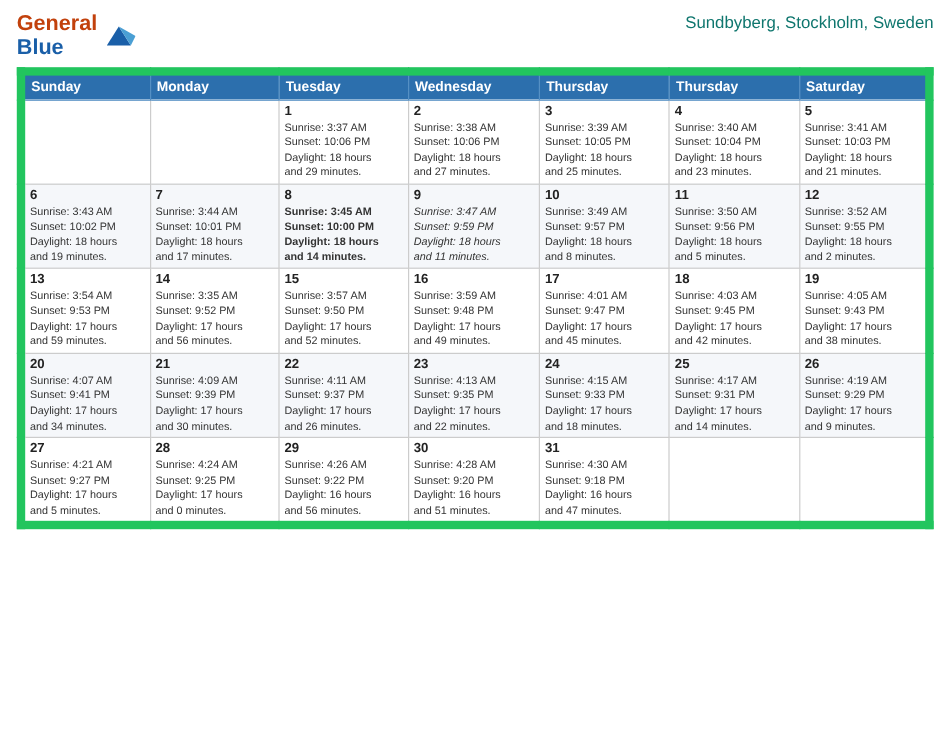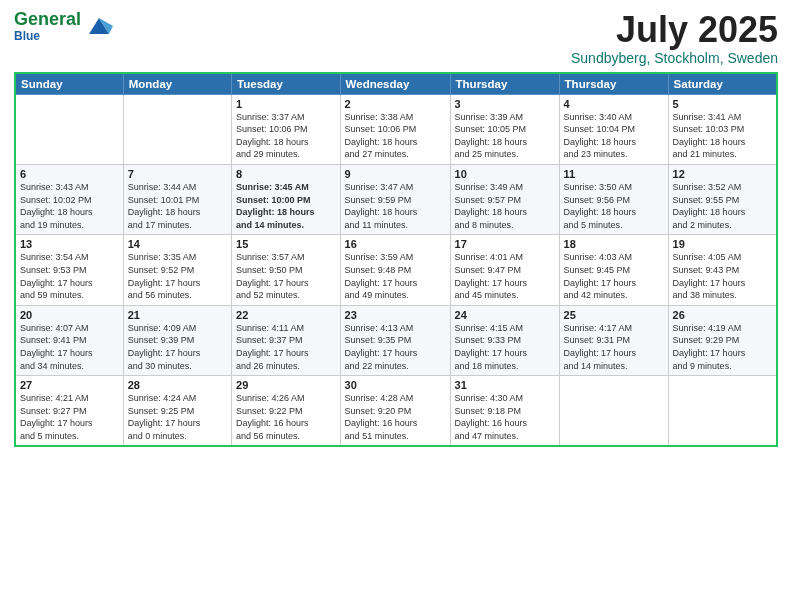--- a/index.html
+++ b/index.html
@@ -27,24 +27,24 @@
       align-items: center;
     }
     .logo-text {
       display: flex;
       flex-direction: column;
       line-height: 1.1;
     }
     .logo-general {
       font-size: 18px;
       font-weight: bold;
-      color: #15803d;
+      color: #c2410c;
     }
     .logo-blue {
-      font-size: 12px;
+      font-size: 18px;
       font-weight: bold;
       color: #1a5fa8;
     }
     .logo-icon {
       width: 28px;
       height: 28px;
       margin-left: 4px;
     }
     .title-block {
       text-align: right;
@@ -55,21 +55,21 @@
       color: #222;
       line-height: 1.1;
     }
     .subtitle {
       font-size: 14px;
       color: #0f766e;
     }
     .calendar {
       width: 100%;
       border-collapse: collapse;
-      border: 2px solid #22c55e;
+      border: 7px solid #22c55e;
     }
     .calendar th {
       background: #2c6fad;
       color: #fff;
       font-size: 11.5px;
       font-weight: bold;
       padding: 4px 5px;
       text-align: left;
       border: 1px solid #5590c4;
     }
@@ -111,21 +111,20 @@
       <div class="logo-text">
         <span class="logo-general">General</span>
         <span class="logo-blue">Blue</span>
       </div>
       <svg class="logo-icon" viewBox="0 0 28 28">
         <polygon points="4,22 14,6 24,22" fill="#1a5fa8"></polygon>
         <polygon points="14,6 24,22 28,14" fill="#4a9fd4"></polygon>
       </svg>
     </div>
     <div class="title-block">
-      <div class="month-title">July 2025</div>
       <div class="subtitle">Sundbyberg, Stockholm, Sweden</div>
     </div>
   </div>
 
   <table class="calendar">
     <thead>
       <tr>
         <th>Sunday</th>
         <th>Monday</th>
         <th>Tuesday</th>
@@ -192,21 +191,21 @@
           </td>
           <td>
             <span class="day-num">8</span>
             <div class="day-info" style="white-space: pre-line; font-weight: bold;">Sunrise: 3:45 AM
 Sunset: 10:00 PM
 Daylight: 18 hours
 and 14 minutes.</div>
           </td>
           <td>
             <span class="day-num">9</span>
-            <div class="day-info" style="white-space: pre-line;">Sunrise: 3:47 AM
+            <div class="day-info" style="white-space: pre-line; font-style: italic;">Sunrise: 3:47 AM
 Sunset: 9:59 PM
 Daylight: 18 hours
 and 11 minutes.</div>
           </td>
           <td>
             <span class="day-num">10</span>
             <div class="day-info" style="white-space: pre-line;">Sunrise: 3:49 AM
 Sunset: 9:57 PM
 Daylight: 18 hours
 and 8 minutes.</div>

